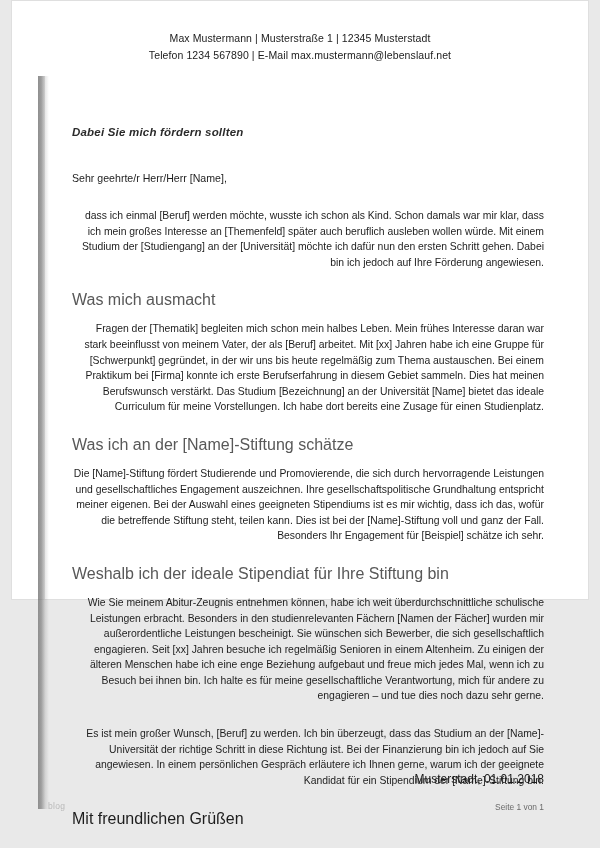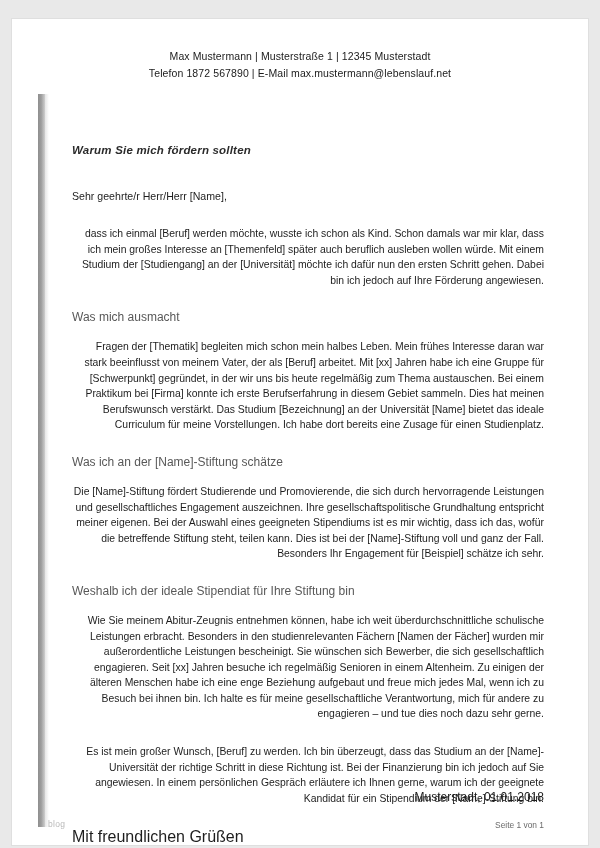--- a/index.html
+++ b/index.html
@@ -15,23 +15,23 @@
   }
   .page-wrap {
     position: relative;
     width: 600px;
     height: 848px;
   }
   
   .sheet {
     position: absolute;
     left: 12px;
-    top: 19px;
+    top: 1px;
     width: 576px;
-    height: 826px;
+    height: 598px;
     background: #ffffff;
     box-sizing: border-box;
   }
   
   .spine {
     position: absolute;
     left: 26px;
     top: 75px;
     width: 7px;
     height: 733px;
@@ -77,21 +77,21 @@
     font-size: 10.6px;
     margin: 0 0 24px 0;
   }
   p.para {
     font-size: 10.4px;
     line-height: 15.6px;
     margin: 0 0 22px 0;
     text-align: right;
   }
   h2.section {
-    font-size: 12px;
+    font-size: 16px;
     font-weight: normal;
     color: #585858;
     margin: 0 0 14px 0;
     line-height: 15px;
   }
   .closing {
     font-size: 16px;
     margin: 0 0 18px 0;
   }
   .place-date {
@@ -134,26 +134,26 @@
 
 <div class="page-wrap">
 
   <div class="sheet">
 
     <div class="spine"></div>
     <div class="spine-shadow"></div>
 
     <div class="doc-header">
       <div>Max Mustermann | Musterstraße 1 | 12345 Musterstadt</div>
-      <div>Telefon 1872 567890 | E-Mail max.mustermann@lebenslauf.net</div>
+      <div>Telefon 1234 567890 | E-Mail max.mustermann@lebenslauf.net</div>
     </div>
 
     <div class="body-col">
 
-      <div class="subject">Warum Sie mich fördern sollten</div>
+      <div class="subject">Dabei Sie mich fördern sollten</div>
 
       <div class="salutation">Sehr geehrte/r Herr/Herr [Name],</div>
 
       <p class="para">dass ich einmal [Beruf] werden möchte, wusste ich schon als Kind. Schon damals war mir klar, dass ich mein großes Interesse an [Themenfeld] später auch beruflich ausleben wollen würde. Mit einem Studium der [Studiengang] an der [Universität] möchte ich dafür nun den ersten Schritt gehen. Dabei bin ich jedoch auf Ihre Förderung angewiesen.</p>
 
       <h2 class="section">Was mich ausmacht</h2>
       <p class="para">Fragen der [Thematik] begleiten mich schon mein halbes Leben. Mein frühes Interesse daran war stark beeinflusst von meinem Vater, der als [Beruf] arbeitet. Mit [xx] Jahren habe ich eine Gruppe für [Schwerpunkt] gegründet, in der wir uns bis heute regelmäßig zum Thema austauschen. Bei einem Praktikum bei [Firma] konnte ich erste Berufserfahrung in diesem Gebiet sammeln. Dies hat meinen Berufswunsch verstärkt. Das Studium [Bezeichnung] an der Universität [Name] bietet das ideale Curriculum für meine Vorstellungen. Ich habe dort bereits eine Zusage für einen Studienplatz.</p>
 
       <h2 class="section">Was ich an der [Name]-Stiftung schätze</h2>
       <p class="para">Die [Name]-Stiftung fördert Studierende und Promovierende, die sich durch hervorragende Leistungen und gesellschaftliches Engagement auszeichnen. Ihre gesellschaftspolitische Grundhaltung entspricht meiner eigenen. Bei der Auswahl eines geeigneten Stipendiums ist es mir wichtig, dass ich das, wofür die betreffende Stiftung steht, teilen kann. Dies ist bei der [Name]-Stiftung voll und ganz der Fall. Besonders Ihr Engagement für [Beispiel] schätze ich sehr.</p>

